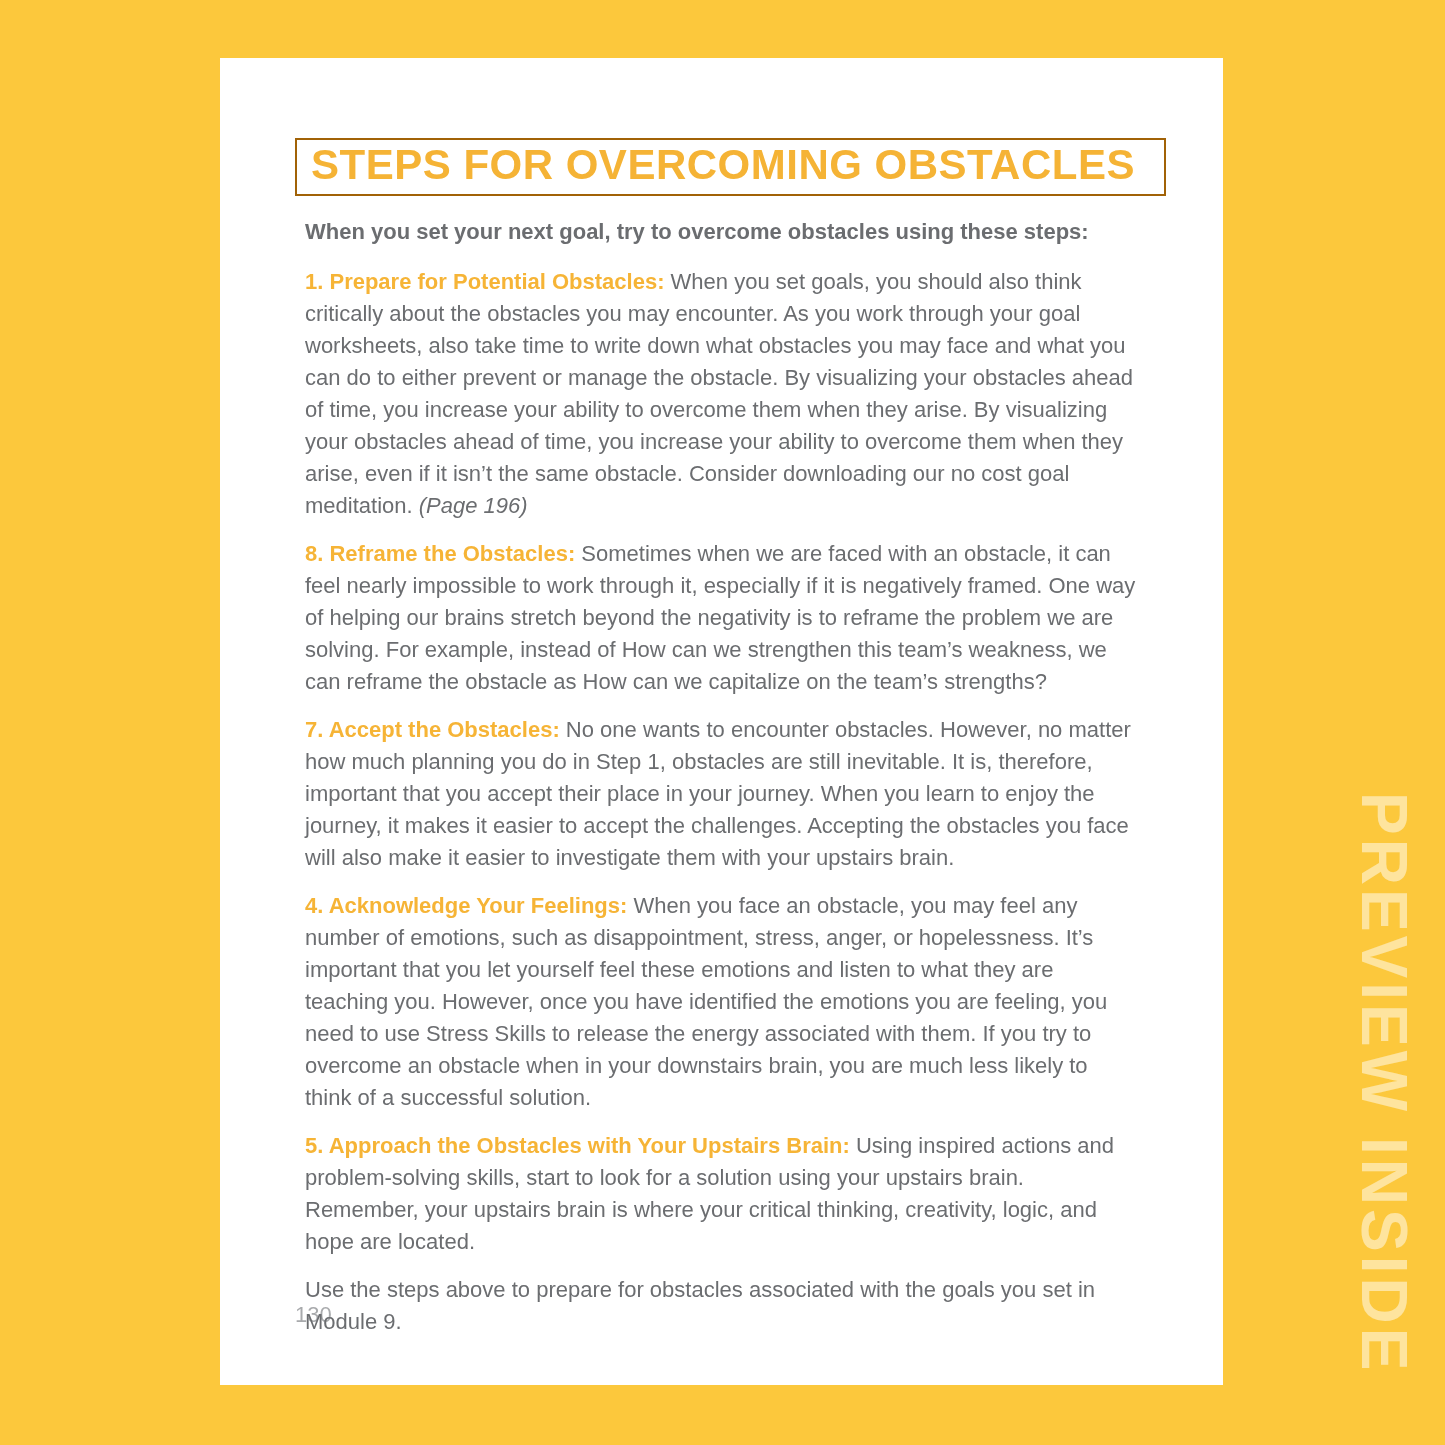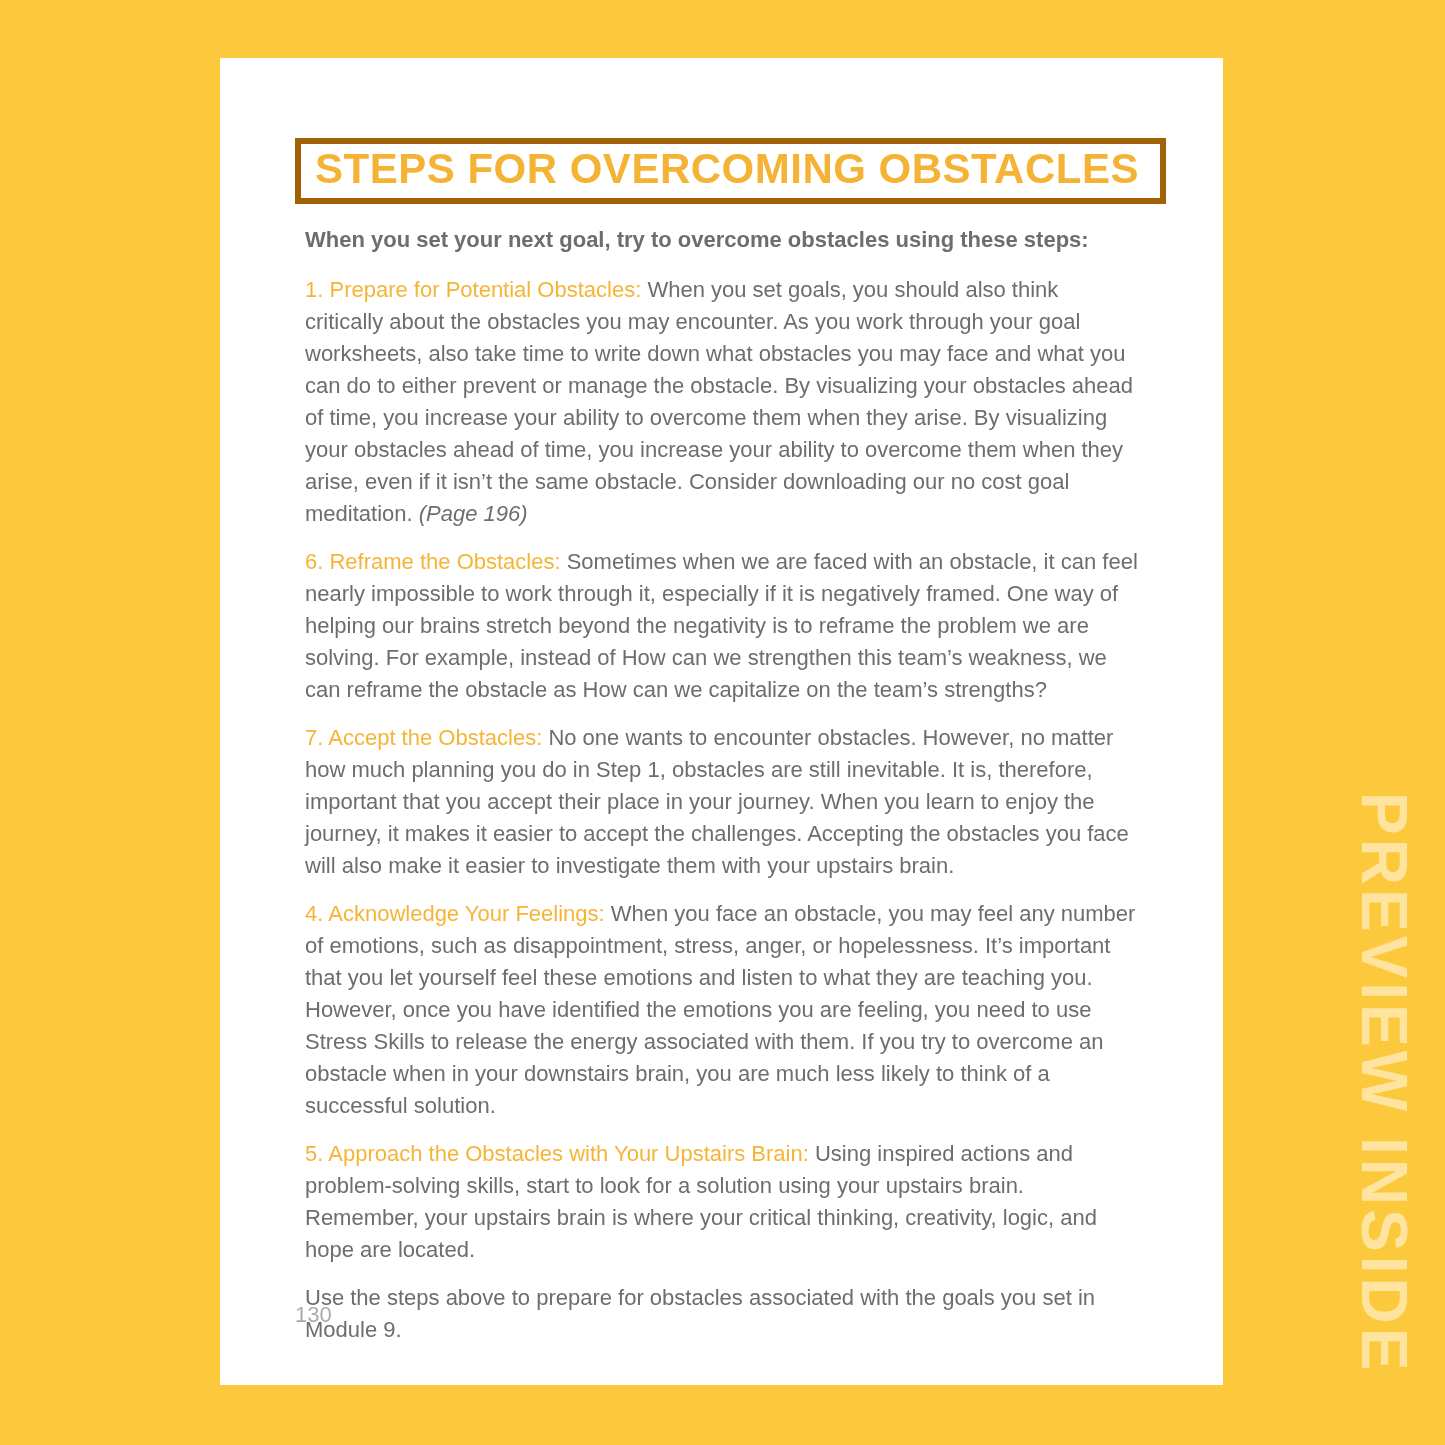--- a/index.html
+++ b/index.html
@@ -12,21 +12,21 @@
   }
   .page {
     position: absolute;
     left: 220px; top: 58px;
     width: 1003px; height: 1327px;
     background: #FFFFFF;
     box-sizing: border-box;
     padding: 80px 85px 0 85px;
   }
   .title-box {
-    border: 6px solid #a16207;
+    border: 2px solid #a16207;
     margin: 0 -28px 20px -10px;
     padding: 2px 10px 6px 14px;
   }
   .title-box h1 {
     margin: 0;
     font-size: 42px;
     line-height: 46px;
     font-weight: bold;
     letter-spacing: 0.5px;
     color: #F5B335;
@@ -41,21 +41,21 @@
   .step {
     margin: 0 0 16px 0;
     font-size: 22px;
     line-height: 32px;
     color: #6B6D70;
     position: relative;
     z-index: 1;
   }
   .lead {
     color: #F6B436;
-    font-weight: normal;
+    font-weight: bold;
   }
   .step em { font-style: italic; }
   .page-number {
     position: absolute;
     left: 75px; top: 1244px;
     font-size: 22px;
     color: #939598;
     opacity: 0.8;
     z-index: 0;
   }
@@ -82,21 +82,21 @@
 
   <p class="intro">When you set your next goal, try to overcome obstacles using these steps:</p>
 
   <p class="step">
     <span class="lead">1. Prepare for Potential Obstacles:</span>
     <span>When you set goals, you should also think critically about the obstacles you may encounter. As you work through your goal worksheets, also take time to write down what obstacles you may face and what you can do to either prevent or manage the obstacle. By visualizing your obstacles ahead of time, you increase your ability to overcome them when they arise. By visualizing your obstacles ahead of time, you increase your ability to overcome them when they arise, even if it isn’t the same obstacle. Consider downloading our no cost goal meditation.</span>
     <em>(Page 196)</em>
   </p>
 
   <p class="step">
-    <span class="lead">6. Reframe the Obstacles:</span>
+    <span class="lead">8. Reframe the Obstacles:</span>
     <span>Sometimes when we are faced with an obstacle, it can feel nearly impossible to work through it, especially if it is negatively framed. One way of helping our brains stretch beyond the negativity is to reframe the problem we are solving. For example, instead of How can we strengthen this team’s weakness, we can reframe the obstacle as How can we capitalize on the team’s strengths?</span>
   </p>
 
   <p class="step">
     <span class="lead">7. Accept the Obstacles:</span>
     <span>No one wants to encounter obstacles. However, no matter how much planning you do in Step 1, obstacles are still inevitable. It is, therefore, important that you accept their place in your journey. When you learn to enjoy the journey, it makes it easier to accept the challenges. Accepting the obstacles you face will also make it easier to investigate them with your upstairs brain.</span>
   </p>
 
   <p class="step">
     <span class="lead">4. Acknowledge Your Feelings:</span>

